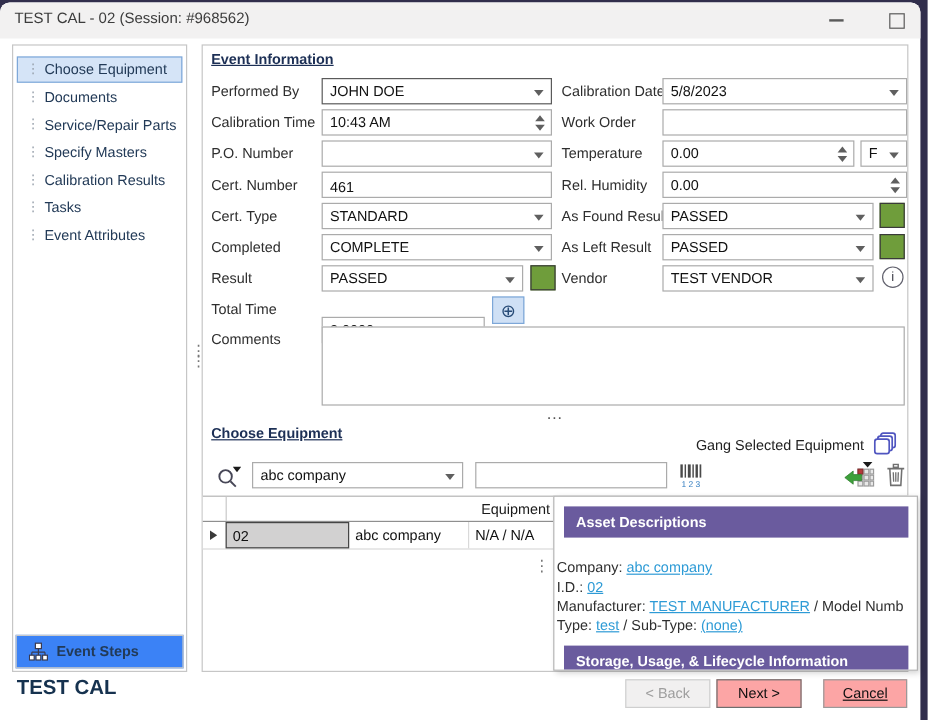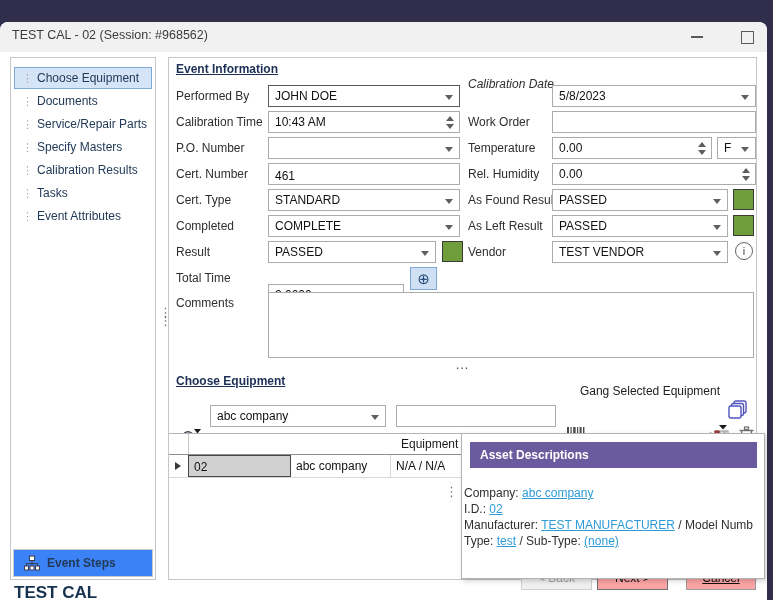--- a/index.html
+++ b/index.html
@@ -2,21 +2,21 @@
 <html><head>
 <meta charset="utf-8">
 <style>
   html,body{margin:0;padding:0;}
   body{
     position:relative;width:773px;height:600px;overflow:hidden;
     background:#312e4c;
     font-family:"Liberation Sans",sans-serif;
     -webkit-font-smoothing:antialiased;
   }
-  .abs{position:absolute;margin-top:20px;}
+  .abs{position:absolute;}
   
   #window-bg{left:0;top:2px;width:767px;height:598px;background:#fff;border-radius:8px 8px 0 0;}
   #titlebar{left:0;top:2px;width:767px;height:30px;background:#f2f1f1;border-radius:8px 8px 0 0;}
   #title-text{left:12px;top:8px;font-size:12.5px;color:#3c3c3c;}
   .cap-btn{top:2px;width:34px;height:30px;display:flex;align-items:center;justify-content:center;cursor:default;}
   .dash{width:12px;height:2px;background:#5a5a5a;}
   .sq{width:11px;height:11px;border:1.4px solid #5a5a5a;}
   
   #sidebar{left:10px;top:37px;width:146px;height:523px;border:1px solid #c6c6c6;background:#fff;box-sizing:border-box;}
   .side-item{position:absolute;left:3px;right:3px;height:22px;border:1px solid transparent;box-sizing:border-box;
@@ -140,21 +140,21 @@
 
   <div class="lbl" style="left:7px;top:213px;">Total Time</div>
   <div class="fld" style="left:99px;top:226px;width:136px;"><span>2.0000</span><span class="ellipsis-btn">…</span></div>
   <div class="plus-btn" style="left:241px;top:209px;">
       <span>⊕</span>
     </div>
 
   <div class="lbl" style="left:7px;top:238px;">Comments</div>
   <textarea class="txtarea" style="left: 99px; top: 234px; width: 486px; height: 66px;"></textarea>
 
-  <div class="lbl" style="left:299px;top:19px;font-style:italic;">Calibration Date</div>
+  <div class="lbl" style="left:299px;top:31px;">Calibration Date</div>
   <div class="fld" style="left:383px;top:27px;width:204px;"><span>5/8/2023</span><span class="arrow-dn"></span></div>
 
   <div class="lbl" style="left:299px;top:57px;">Work Order</div>
   <input class="fld plain" style="left: 383px; top: 53px; width: 204px;" value="">
 
   <div class="lbl" style="left:299px;top:83px;">Temperature</div>
   <div class="fld" style="left:383px;top:79px;width:160px;"><span>0.00</span><span class="spin-up"></span><span class="spin-dn"></span></div>
   <div class="fld" style="left:548px;top:79px;width:39px;"><span>F</span><span class="arrow-dn"></span></div>
 
   <div class="lbl" style="left:299px;top:109px;">Rel. Humidity</div>
@@ -264,18 +264,19 @@
     <span>Manufacturer:</span>
     <a class="plink">TEST MANUFACTURER</a>
     <span>/ Model Numb</span>
   </div>
   <div class="pline" style="top:100px;">
     <span>Type:</span>
     <a class="plink">test</a>
     <span>/ Sub-Type:</span>
     <a class="plink">(none)</a>
   </div>
+  <div class="pband" style="top:124px;">Storage, Usage, &amp; Lifecycle Information</div>
 </div>
 
 <div class="abs" id="footer-title">TEST CAL</div>
 <div class="btn" id="btn-back">&lt; Back</div>
 <div class="btn" id="btn-next">Next &gt;</div>
 <div class="btn" id="btn-cancel">Cancel</div>
 
 </body></html>

